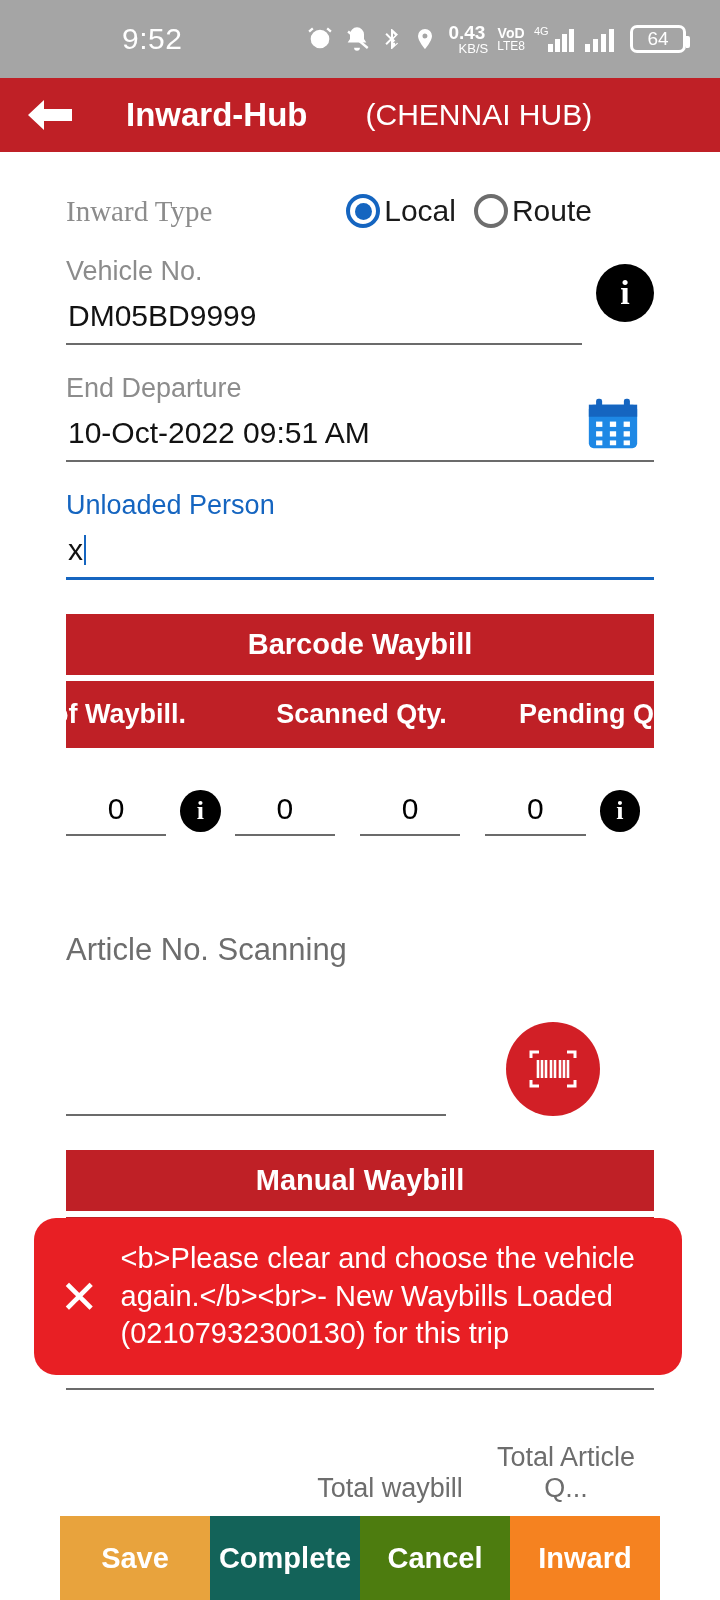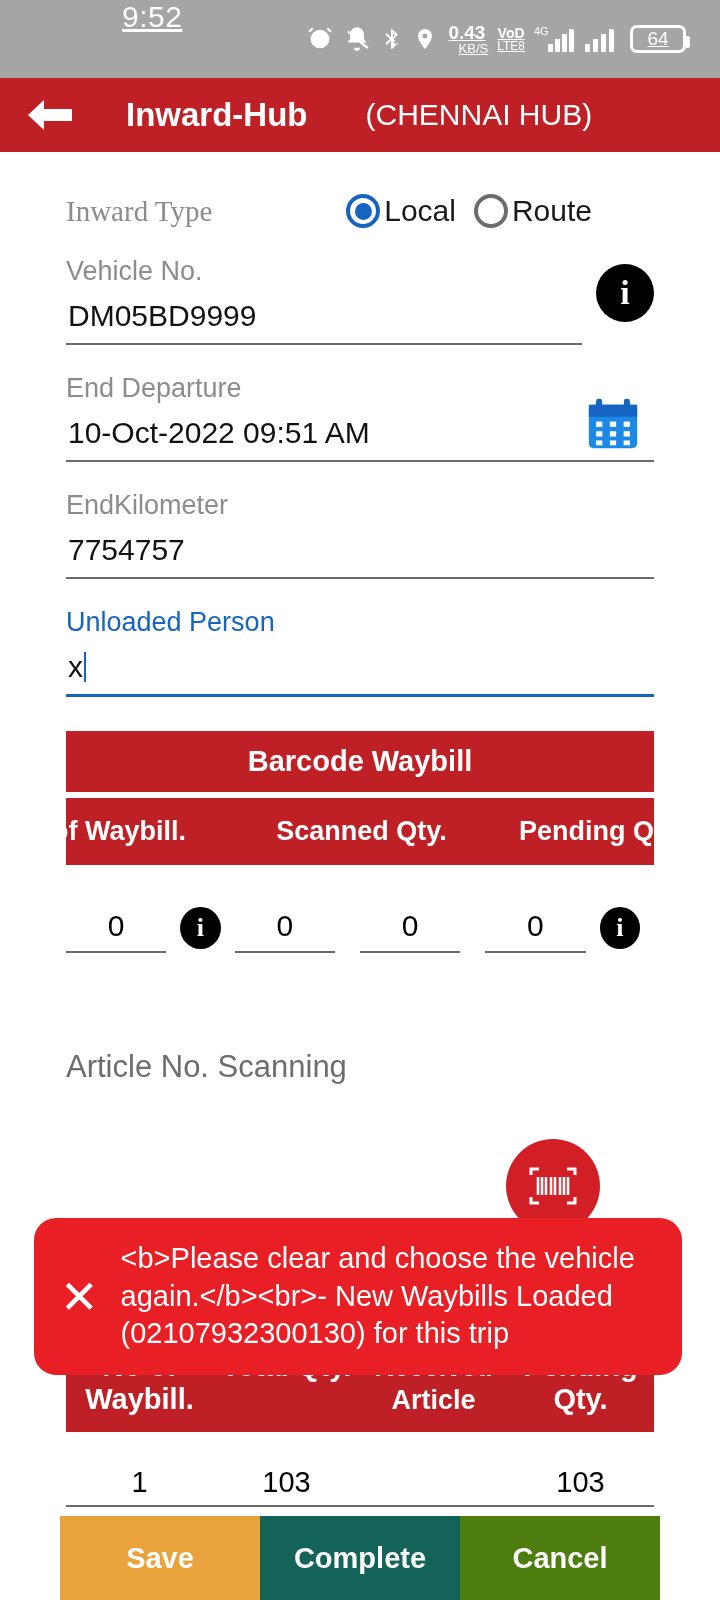--- a/index.html
+++ b/index.html
@@ -7,23 +7,22 @@
     width: 720px; height: 1600px;
     font-family: "Liberation Sans", sans-serif;
     background: #ffffff;
     overflow: hidden;
   }
   .phone { position: relative; width: 720px; height: 1600px; background:#fff; }
 
   
   .statusbar {
     height: 78px; background: #a5a5a5; color: #ffffff;
-    display: flex; padding: 0 34px;
+    display: flex; align-items: center; padding: 0 34px;
     font-size: 27px;
-    text-decoration: underline;
   }
   .status-time { font-size: 30px; margin-left: 88px; letter-spacing: .5px; }
   .status-right { margin-left: auto; display: flex; align-items: center; gap: 9px; }
   .si { display:inline-block; }
   .si svg { display:block; }
   .netspeed { text-align: center; line-height: 1.0; font-size: 17px; }
   .netspeed b { display:block; font-size: 19px; font-weight: 700; }
   .netspeed span { display:block; font-size: 13px; margin-left: 13px; }
   .volte { text-align:center; line-height:1.0; font-size: 12px; }
   .volte b { display:block; font-size: 14px; font-weight:700;}
@@ -254,24 +253,20 @@
               <rect x="10.7" y="15" width="2.6" height="2.2"></rect>
               <rect x="16.4" y="15" width="2.6" height="2.2"></rect>
             <rect x="5" y="18.8" width="2.6" height="2"></rect>
               <rect x="10.7" y="18.8" width="2.6" height="2"></rect>
               <rect x="16.4" y="18.8" width="2.6" height="2"></rect>
           </g>
         </svg>
       </div>
     </div>
 
-    <div class="field">
-      <div class="flabel">EndKilometer</div>
-      <div class="fvalue">7754757</div>
-    </div>
 
     <div class="field">
       <div class="flabel blue">Unloaded Person</div>
       <div class="fvalue focus"><span>x</span><i class="caret"></i></div>
     </div>
 
     <div class="redbar">Barcode Waybill</div>
 
     <div class="redhead">
       <span class="rh1">of Waybill.</span>
@@ -332,15 +327,16 @@
 
   <div class="toast">
     <div class="toast-x">✕</div>
     <div class="toast-msg">&lt;b&gt;Please clear and choose the vehicle again.&lt;/b&gt;&lt;br&gt;- New Waybills Loaded (02107932300130) for this trip</div>
   </div>
 
   <div class="bottombar">
     <div class="btn save">Save</div>
     <div class="btn complete">Complete</div>
     <div class="btn cancel">Cancel</div>
+    <div class="btn inward">Inward</div>
   </div>
 
 </div>
 
 </body></html>

